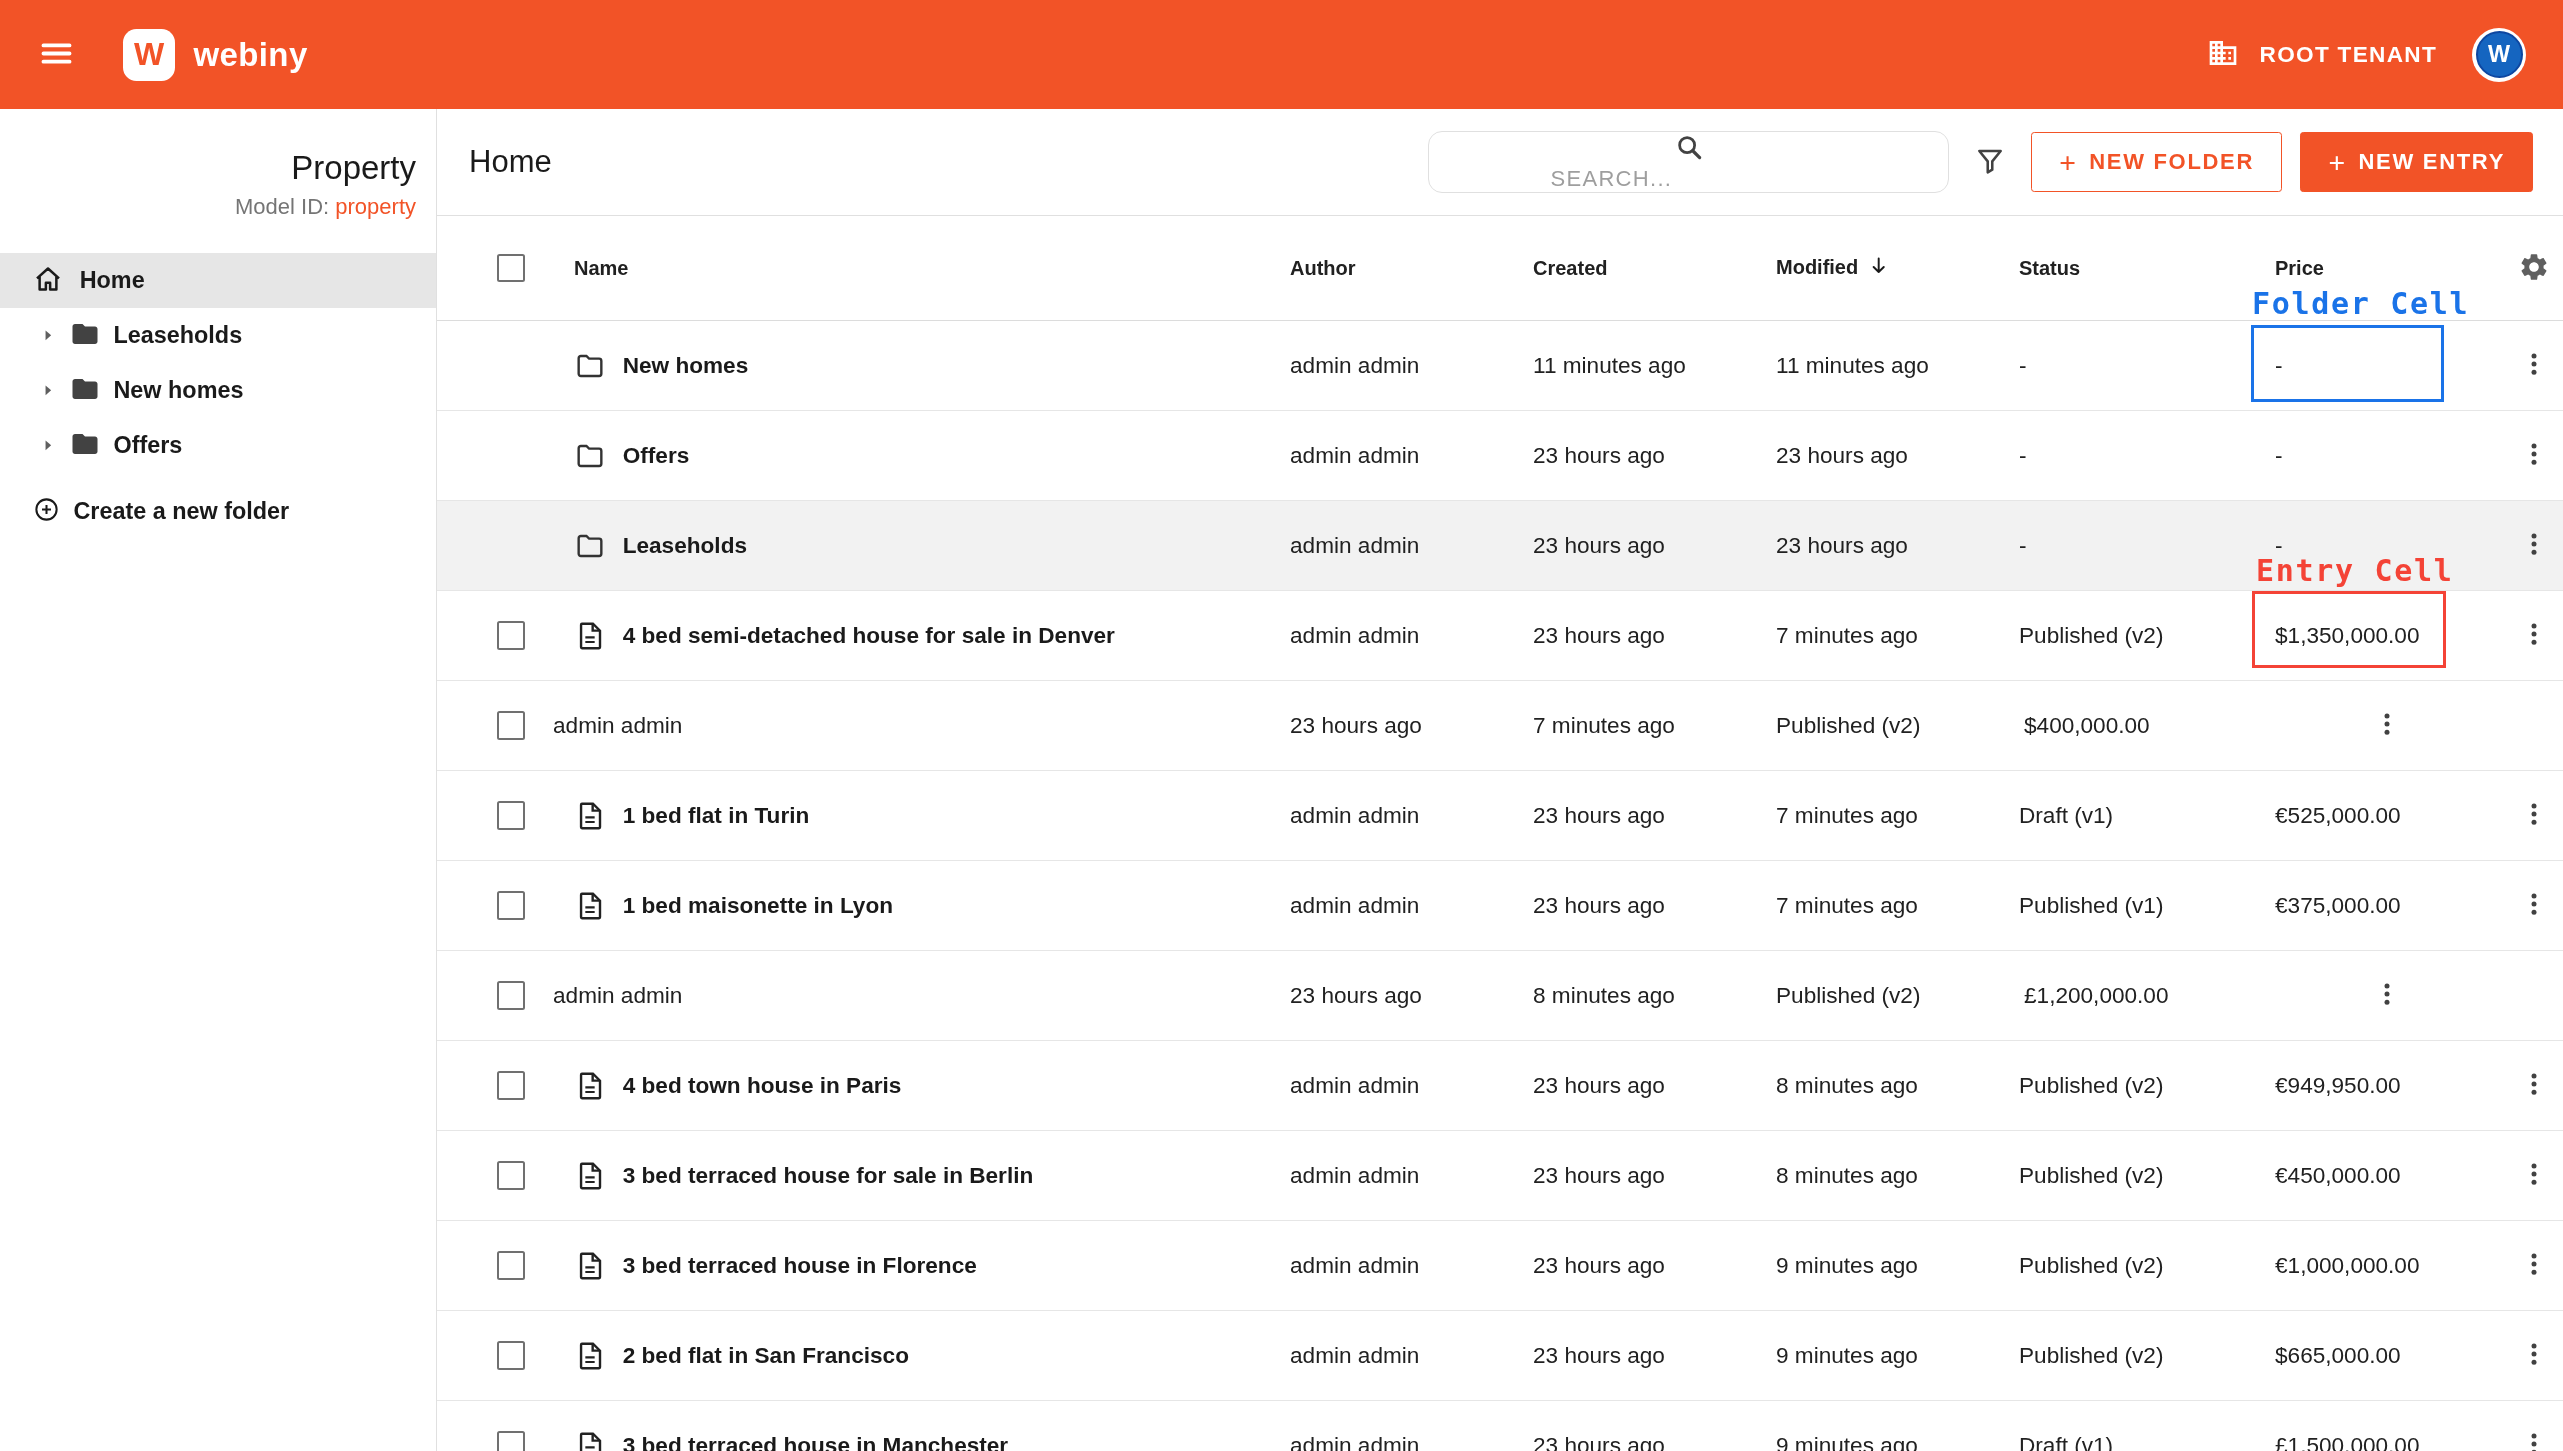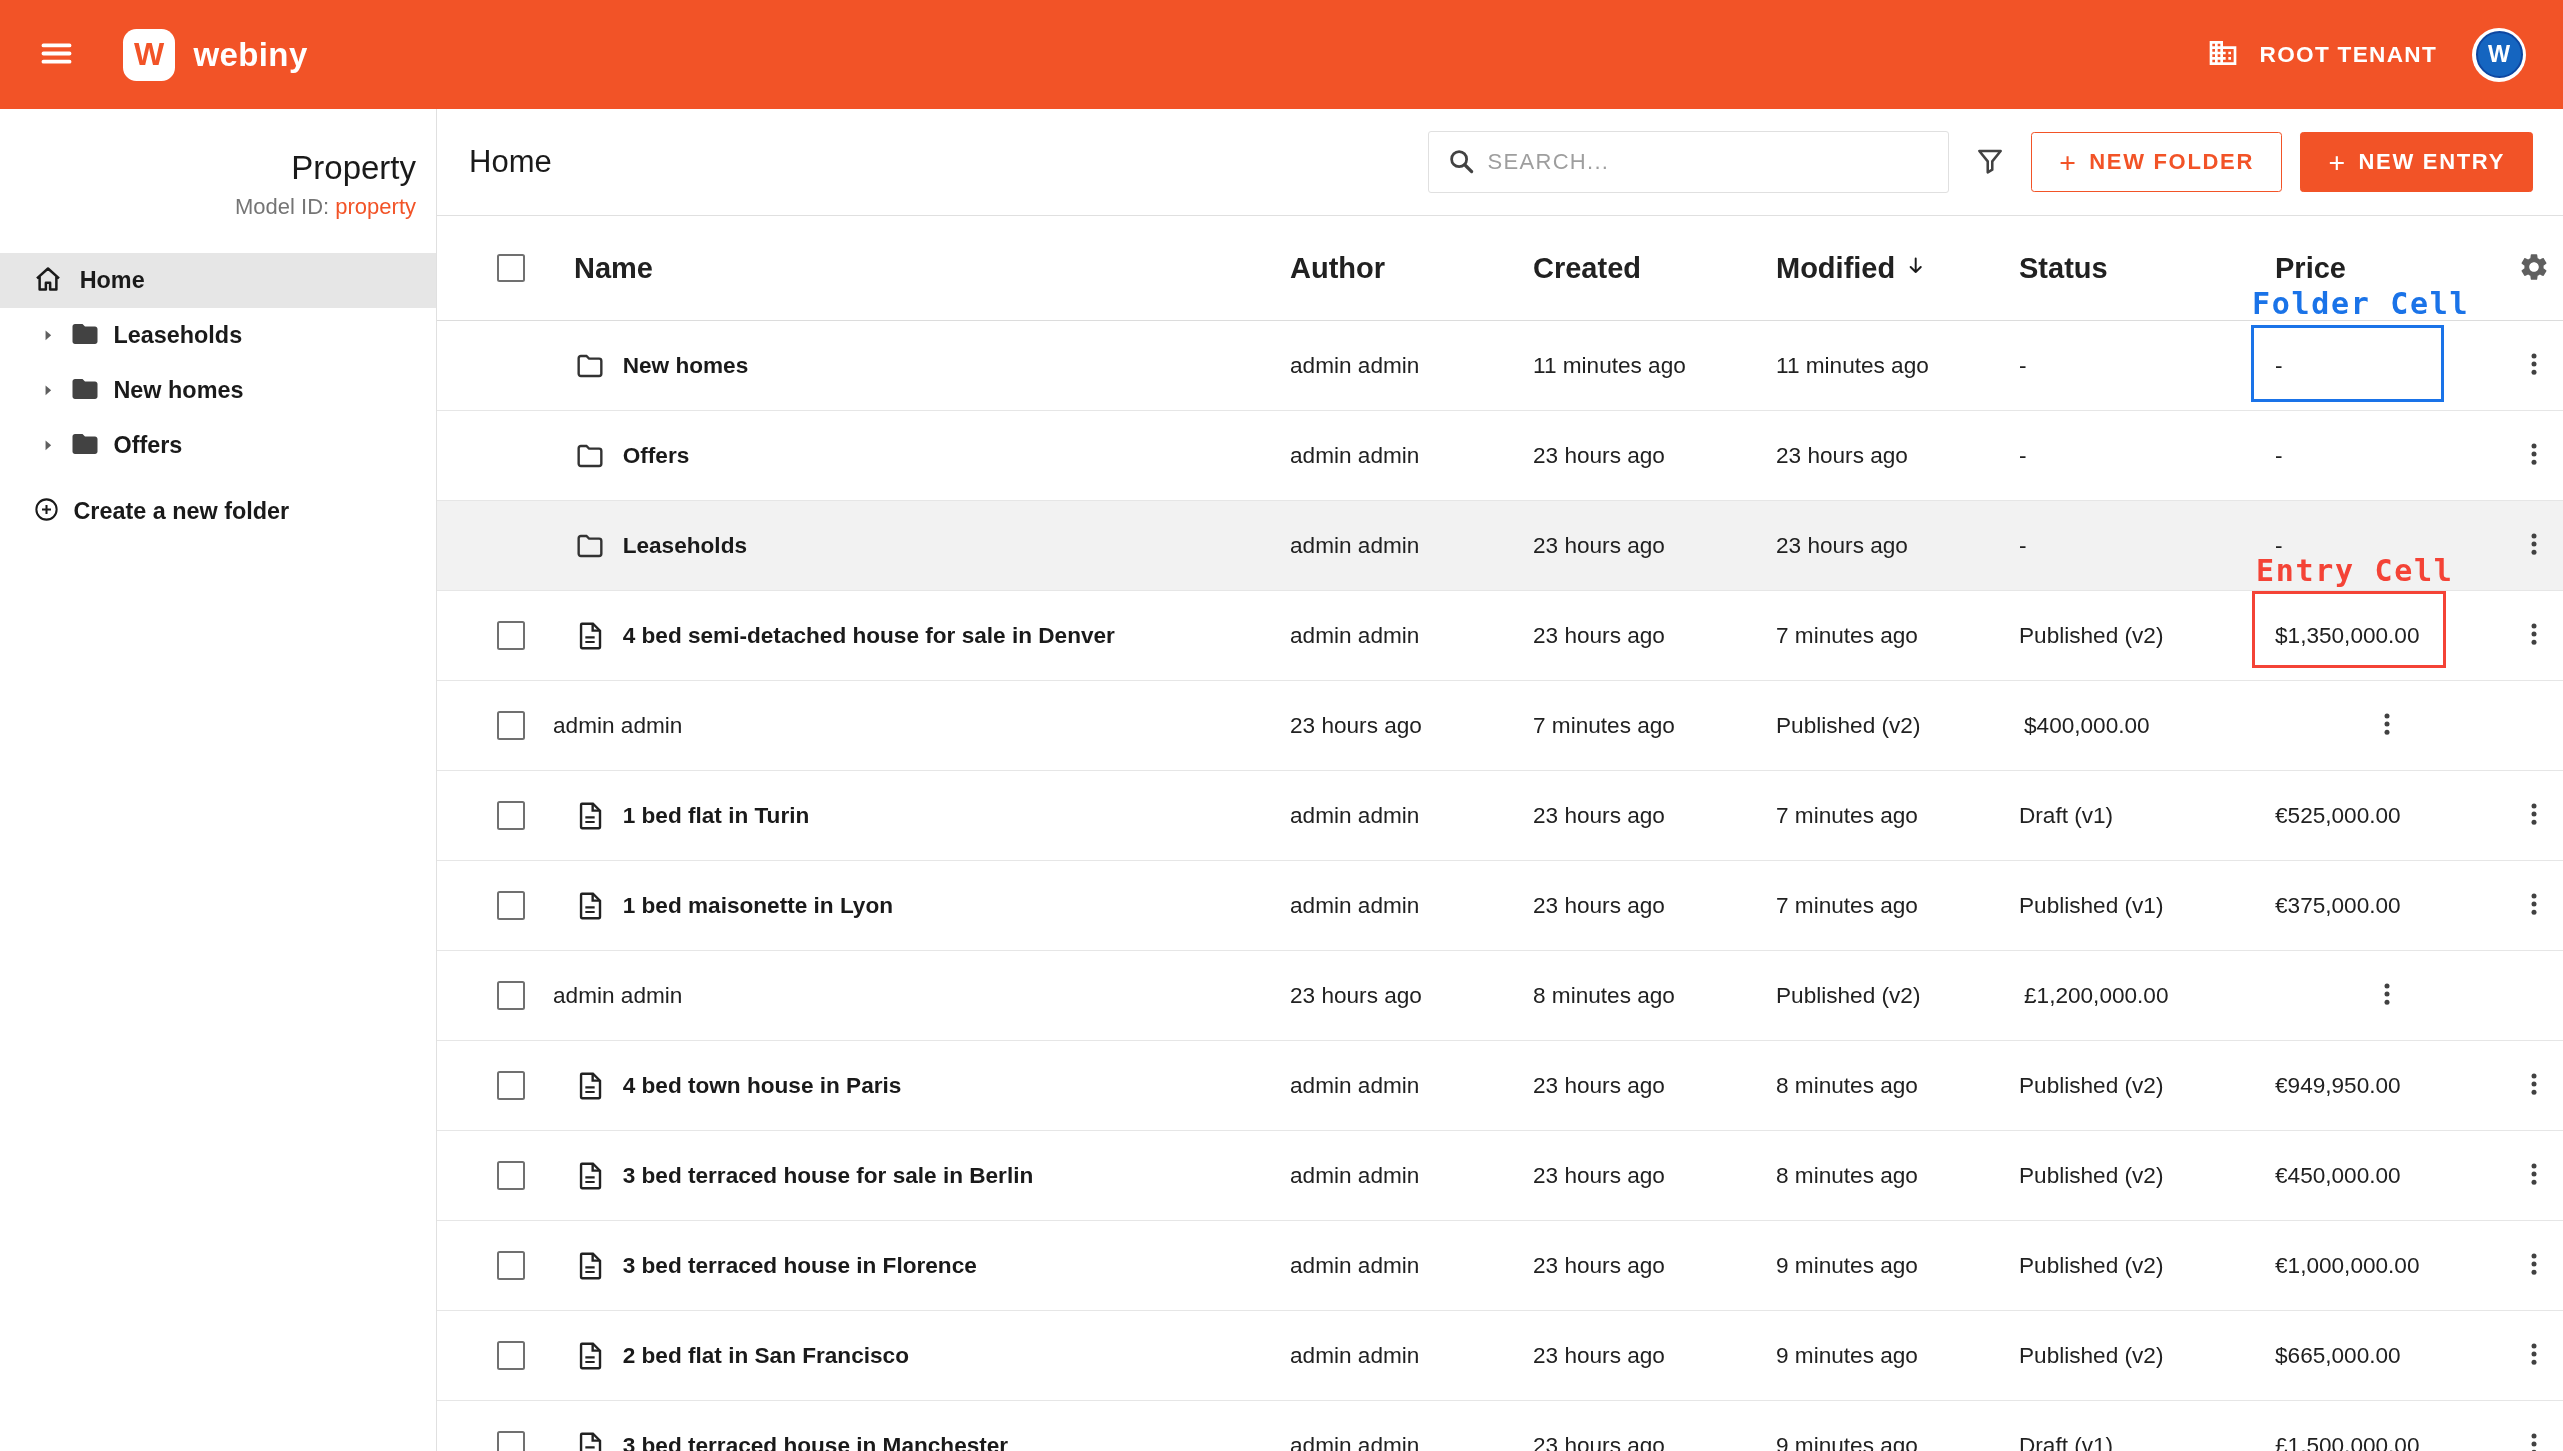--- a/index.html
+++ b/index.html
@@ -48,36 +48,36 @@
   .nav-folder-icon svg{width:30px;height:30px;}
   .create-folder{margin-top:13.4px;display:flex;align-items:center;gap:13.4px;padding-left:33px;height:50px;cursor:pointer;}
   .create-folder svg{width:27px;height:27px;}
   .create-folder .nav-label{font-size:23.4px;}
 
   
   .main{position:absolute;left:437px;top:109px;width:2126px;height:1343px;}
   .content-header{height:107px;display:flex;align-items:center;padding:0 30px 0 32px;border-bottom:1.7px solid var(--border);}
   .page-title{font-size:31px;color:#1a1a1a;}
   .content-header .spacer{flex:1;}
-  .search-box{width:521px;height:62px;border:1.7px solid var(--border);border-radius:3px;display:flex;align-items:center;padding:0 16.7px;background:#fff;}
+  .search-box{width:521px;height:62px;border:1.7px solid var(--border);border-radius:14px;display:flex;align-items:center;padding:0 16.7px;background:#fff;flex-direction:column;}
   .search-box svg{width:30px;height:30px;flex:none;}
   .search-input{border:none;outline:none;flex:1;margin-left:11.7px;font-size:22px;letter-spacing:1.3px;color:#333;
     font-family:"Liberation Sans","DejaVu Sans",sans-serif;}
   .search-input::placeholder{color:#9e9e9e;}
   .filter-btn{background:none;border:none;cursor:pointer;margin:0 25px;display:flex;align-items:center;}
   .filter-btn svg{width:32px;height:32px;}
   .btn{height:60px;border-radius:3.3px;font-size:22px;font-weight:700;letter-spacing:1.7px;display:flex;align-items:center;gap:11.7px;
     padding:0 27px;cursor:pointer;font-family:"Liberation Sans","DejaVu Sans",sans-serif;}
   .btn .plus{font-size:28.5px;font-weight:400;line-height:1;}
   .btn-outline{background:#fff;color:var(--orange);border:1.7px solid var(--orange);margin-right:18.4px;}
   .btn-filled{background:var(--orange);color:#fff;border:1.7px solid var(--orange);}
 
   
   .thead,.trow{display:grid;grid-template-columns:84px 737px 243px 243px 243px 251px 234px 59px;align-items:center;padding-left:32px;}
-  .thead{height:105px;border-bottom:1.7px solid #dcdcdc;font-weight:700;font-size:29px;}
+  .thead{height:105px;border-bottom:1.7px solid #dcdcdc;font-weight:700;font-size:20px;}
   .trow{height:90px;border-bottom:1.7px solid var(--row-border);font-size:22.6px;cursor:pointer;}
   .trow.row-highlighted{background:#f2f2f2;}
   .cell{overflow:hidden;white-space:nowrap;}
   .c-check{display:flex;justify-content:center;}
   .checkbox{width:28.5px;height:28.5px;border:2.5px solid #707070;border-radius:2.5px;background:#fff;display:inline-block;cursor:pointer;}
   .c-name{display:flex;align-items:center;gap:16.7px;padding-left:21px;}
   .row-icon{display:flex;flex:none;}
   .row-icon svg{width:32px;height:32px;}
   .row-name{font-weight:700;color:#1a1a1a;}
   .c-price{padding-left:5px;}

